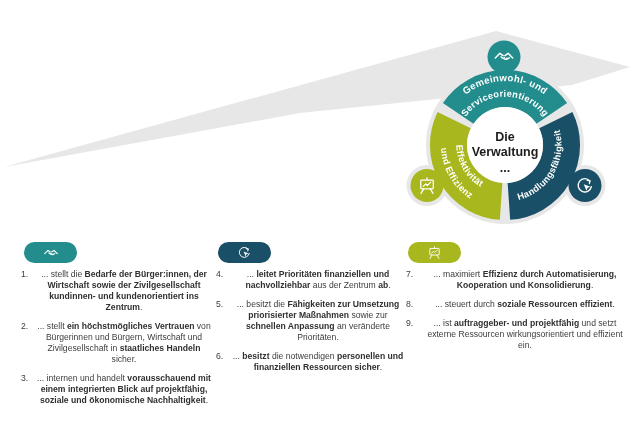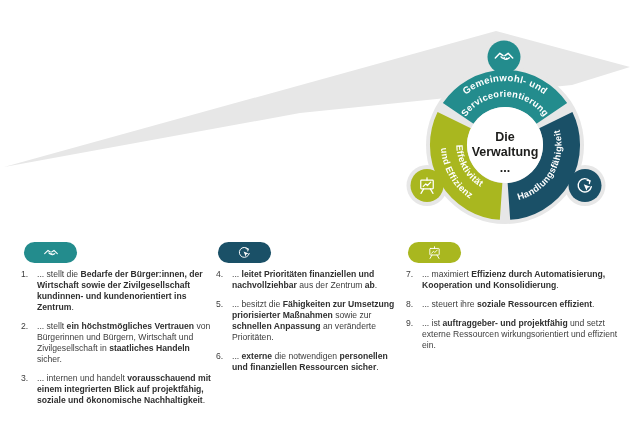--- a/index.html
+++ b/index.html
@@ -11,21 +11,21 @@
   .arc-label.sz10{font-size:9.6px;}
   .arc-label.sz9{font-size:9.2px;}
   .center-title{font-family:"Liberation Sans",sans-serif;font-weight:bold;fill:#1d1d1b;
                 font-size:12.5px;text-anchor:middle;}
   .pill{position:absolute;top:242px;width:53px;height:21px;border-radius:11px;
         display:flex;align-items:center;justify-content:center;}
   .pill svg{display:block;}
   .col{position:absolute;top:269px;color:#3c3c3c;font-size:8.6px;line-height:11px;}
   .item{display:flex;margin-bottom:8px;}
   .item .num{flex:0 0 13px;margin-right:3px;}
-  .item .body{flex:1 1 auto;hyphens:manual;}
+  .item .body{flex:1 1 auto;hyphens:manual;text-align:center;}
   .item b{color:#303030;}
 </style>
 </head>
 <body>
 
 <div class="stage">
 
   <svg class="diagram-svg" width="633" height="240" viewBox="0 0 633 240">
     <defs>
       <symbol id="icon-handshake" viewBox="0 0 24 24">
@@ -144,30 +144,30 @@
       <div class="item">
         <span class="num">4.</span>
         <span class="body"><span>... </span><b>leitet Prioritäten finanziellen und nachvollziehbar</b><span> aus der Zentrum </span><b>ab</b><span>.</span></span>
       </div>
       <div class="item">
         <span class="num">5.</span>
         <span class="body"><span>... besitzt die </span><b>Fähigkeiten zur Umsetzung priorisierter Maßnahmen</b><span> sowie zur </span><b>schnellen Anpassung</b><span> an veränderte Prioritäten.</span></span>
       </div>
       <div class="item">
         <span class="num">6.</span>
-        <span class="body"><span>... </span><b>externe</b><span> die notwendigen </span><b>personellen und finanziellen Ressourcen sicher</b><span>.</span></span>
+        <span class="body"><span>... </span><b>besitzt</b><span> die notwendigen </span><b>personellen und finanziellen Ressourcen sicher</b><span>.</span></span>
       </div>
     </div>
   <div class="col" style="left:406px;width:222px;">
       <div class="item">
         <span class="num">7.</span>
         <span class="body"><span>... maximiert </span><b>Effizienz durch Automatisie­rung, Kooperation und Konsolidierung</b><span>.</span></span>
       </div>
       <div class="item">
         <span class="num">8.</span>
-        <span class="body"><span>... steuert ihre </span><b>soziale Ressourcen effizient</b><span>.</span></span>
+        <span class="body"><span>... steuert durch </span><b>soziale Ressourcen effizient</b><span>.</span></span>
       </div>
       <div class="item">
         <span class="num">9.</span>
         <span class="body"><span>... ist </span><b>auftraggeber- und projektfähig</b><span> und setzt externe Ressourcen wirkungs­orientiert und effizient ein.</span></span>
       </div>
     </div>
 </div>
 
 </body></html>

